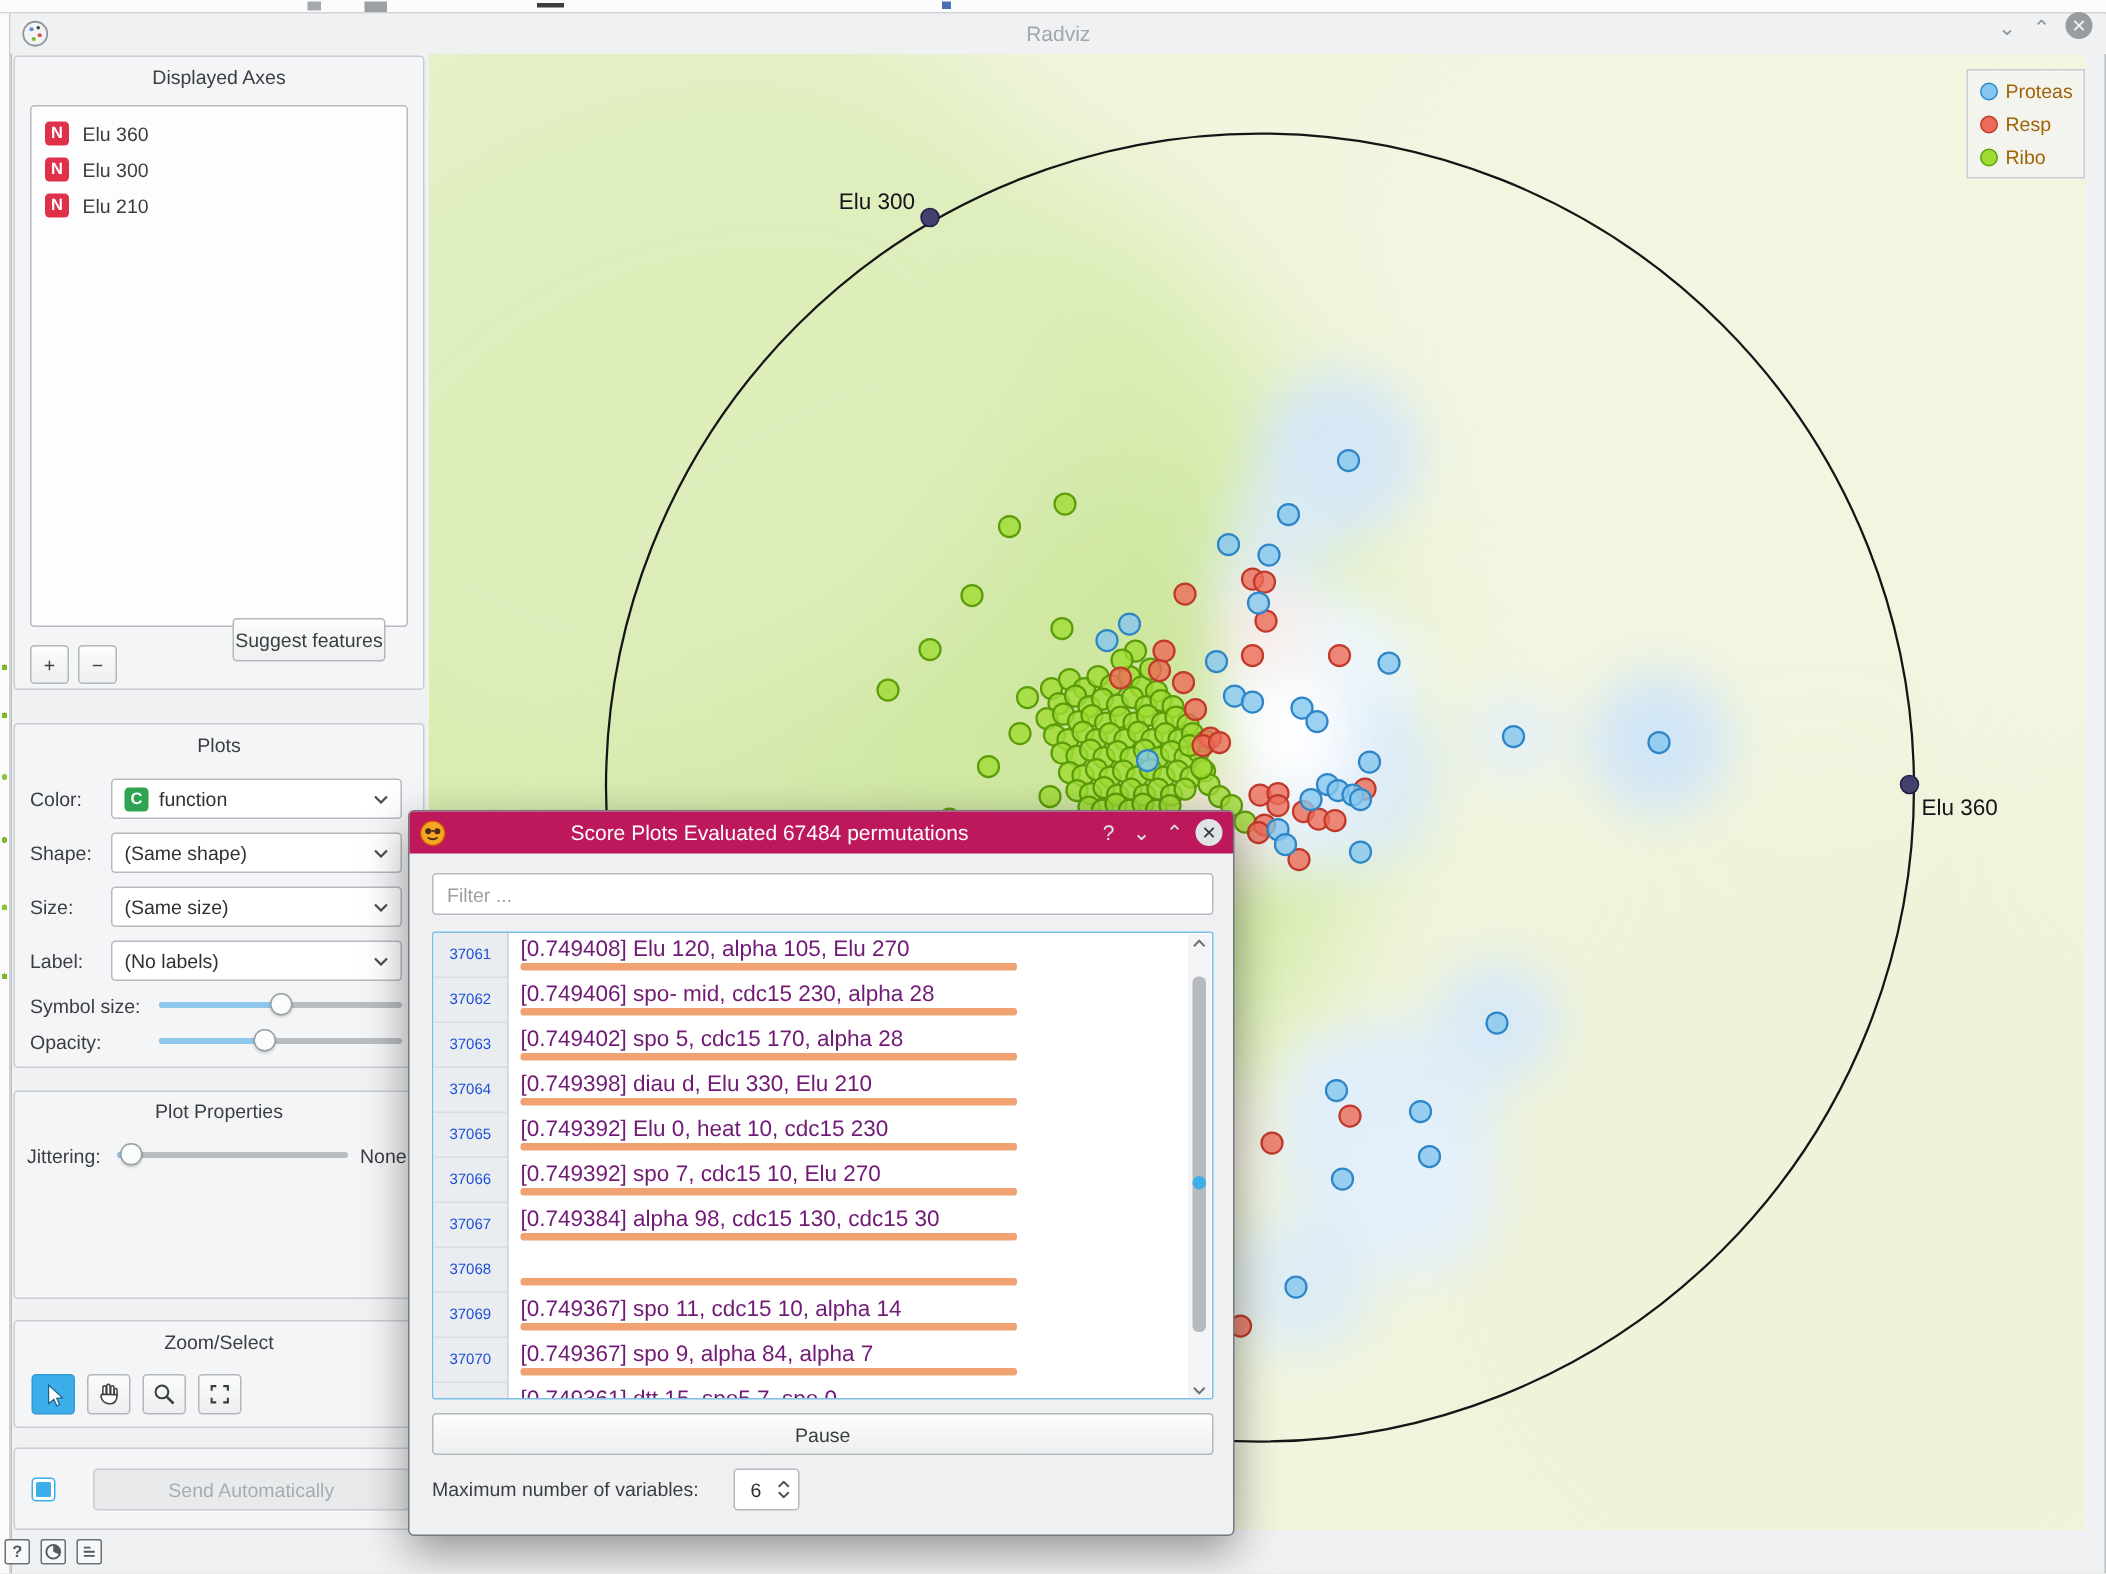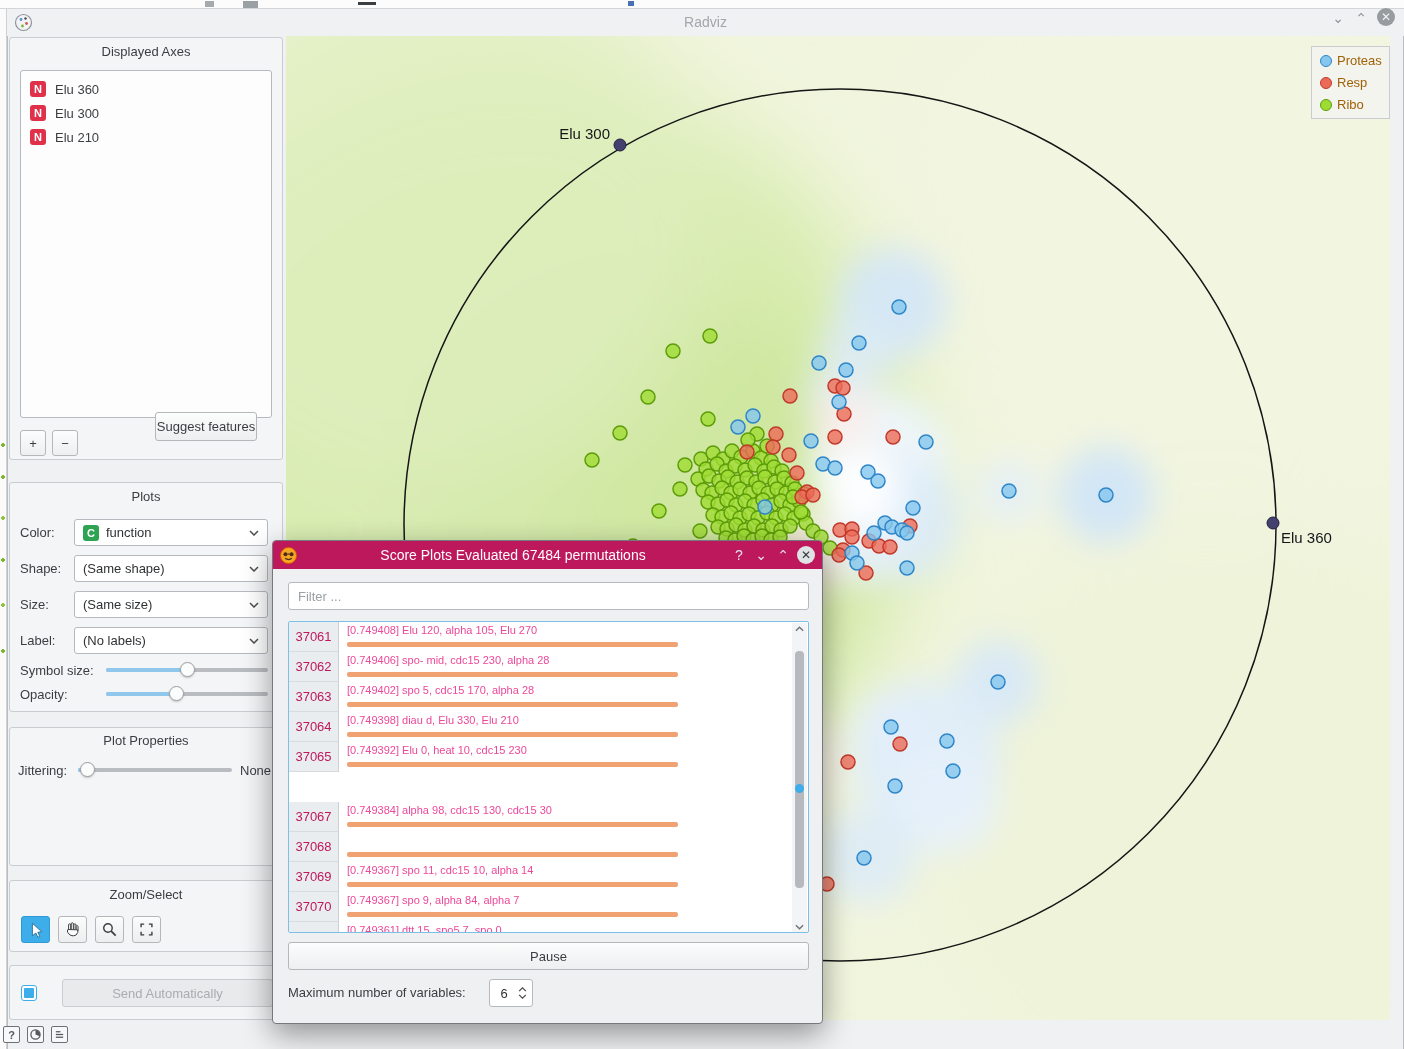--- a/index.html
+++ b/index.html
@@ -85,22 +85,22 @@
   .dialog-title{flex:1;text-align:center;font-size:14px;color:#fcfcfc;}
   .dlg-ico{width:22px;text-align:center;color:#dfe3e6;font-size:14px;}
   .dlg-close{width:18px;height:18px;border-radius:50%;background:#dfe3e6;color:#31363b;font-weight:bold;
       font-size:12px;line-height:18px;text-align:center;}
   .filter-input{left:15px;top:41px;width:521px;height:28px;border:1px solid #b6bac0;border-radius:3px;
       background:#fff;padding:0 9px;font-size:13px;color:#2f3234;font-family:"Liberation Sans",sans-serif;outline:none;}
   .filter-input::placeholder{color:#9ba0a5;}
   .score-list{left:15px;top:80px;width:521px;height:312px;background:#fff;border:1px solid #7cc0e8;border-radius:2px;overflow:hidden;}
   .score-row{position:absolute;left:0;width:519px;height:30px;}
   .rank-cell{position:absolute;left:0;top:0;width:50px;height:30px;background:#e9edf0;border-right:1px solid #cdd1d4;
-      border-bottom:1px solid #d8dcdf;display:flex;align-items:center;justify-content:center;color:#be185d;font-size:13px;}
-  .row-text{position:absolute;left:58px;top:2px;width:400px;font-size:11px;color:#ec4899;white-space:nowrap;}
+      border-bottom:1px solid #d8dcdf;display:flex;align-items:center;justify-content:center;color:#1d4ed8;font-size:10px;}
+  .row-text{position:absolute;left:58px;top:2px;width:400px;font-size:15px;color:#701a75;white-space:nowrap;}
   .row-bar{position:absolute;left:58px;top:20px;height:5px;background:#f0a273;border-radius:2px;}
   .scrollbar{position:absolute;right:1px;top:1px;width:15px;height:310px;background:#f3f4f5;}
   .sb-thumb{position:absolute;left:3px;width:9px;border-radius:4px;background:#b6babe;}
   .sb-dot{position:absolute;left:3px;width:9px;height:9px;border-radius:50%;background:#3daee9;}
   .pause-btn{left:15px;top:401px;width:521px;height:28px;}
   .spinbox{background:#fff;border:1px solid #b6bac0;border-radius:3px;display:flex;align-items:center;}
   .spin-val{flex:1;text-align:center;color:#2f3234;}
   .spin-arrows{display:flex;flex-direction:column;gap:2px;padding-right:5px;}
 </style>
 </head>
@@ -521,20 +521,25 @@
         <div class="score-row" style="top: 90px;">
           <div class="rank-cell">37064</div>
           <div class="row-text">[0.749398] diau d, Elu 330, Elu 210</div>
           <div class="row-bar" style="width: 331px; background: rgb(240, 162, 115);"></div>
         </div>
         <div class="score-row" style="top: 120px;">
           <div class="rank-cell">37065</div>
           <div class="row-text">[0.749392] Elu 0, heat 10, cdc15 230</div>
           <div class="row-bar" style="width: 331px; background: rgb(240, 162, 115);"></div>
         </div>
+        <div class="score-row" style="top: 150px;">
+          <div class="rank-cell">37066</div>
+          <div class="row-text">[0.749392] spo 7, cdc15 10, Elu 270</div>
+          <div class="row-bar" style="width: 331px; background: rgb(240, 162, 115);"></div>
+        </div>
         <div class="score-row" style="top: 180px;">
           <div class="rank-cell">37067</div>
           <div class="row-text">[0.749384] alpha 98, cdc15 130, cdc15 30</div>
           <div class="row-bar" style="width: 331px; background: rgb(240, 162, 115);"></div>
         </div>
         <div class="score-row" style="top: 210px;">
           <div class="rank-cell">37068</div>
           <div class="row-bar" style="width: 331px; background: rgb(240, 162, 115);"></div>
         </div>
         <div class="score-row" style="top: 240px;">

